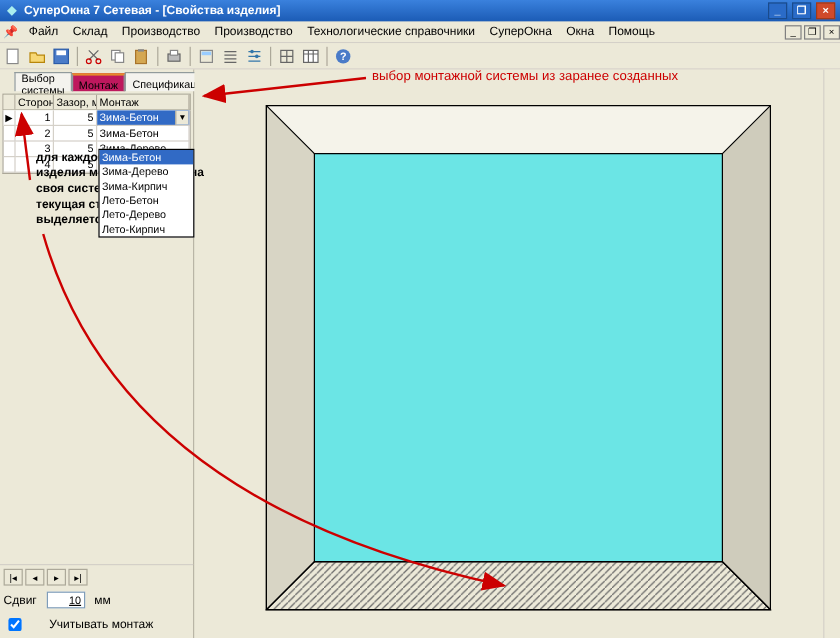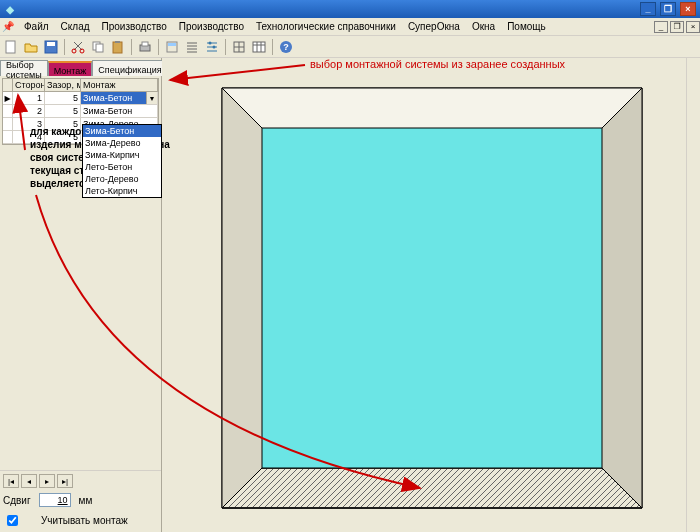--- a/index.html
+++ b/index.html
@@ -19,21 +19,21 @@
   .menubar .mdiicon { width: 14px; height: 12px; border: 1px solid #808080; margin-left: 2px; background: #ece9d8; cursor: pointer; display: inline-flex; align-items: center; justify-content: center; font-size: 8px; }
 
   .toolbar { height: 22px; background: #ece9d8; border-bottom: 1px solid #d4d0c8; display: flex; align-items: center; padding: 0 2px; gap: 2px; }
   .tbtn { width: 18px; height: 18px; border: 1px solid transparent; display: inline-flex; align-items: center; justify-content: center; cursor: pointer; }
   .tsep { width: 1px; height: 16px; background: #aca899; margin: 0 2px; }
 
   .workarea { position: absolute; top: 58px; left: 0; right: 0; bottom: 0; display: flex; }
 
   .leftpanel { width: 162px; background: #ece9d8; display: flex; flex-direction: column; border-right: 1px solid #aca899; }
 
-  .tabs { height: 18px; display: flex; align-items: flex-end; padding-left: 0; gap: 0; background: #ece9d8; }
+  .tabs { height: 18px; display: flex; align-items: flex-end; padding-left: 12px; gap: 0; background: #ece9d8; }
   .tab { height: 16px; padding: 2px 5px 0 5px; border: 1px solid #919b9c; border-bottom: none; background: #f4f3ee; font-size: 9px; cursor: pointer; display: flex; align-items: center; }
   .tab.active { background: #be185d; border-top: 2px solid #e68b2c; height: 15px; position: relative; z-index: 2; }
 
   .gridwrap { margin: 2px; }
   .grid-head { display: flex; background: #ece9d8; border: 1px solid #aca899; }
   .grid-head .gh { border-right: 1px solid #aca899; padding: 1px 2px; font-size: 9px; background: #ece9d8; overflow: hidden; white-space: nowrap; }
   .gh1 { width: 10px; } .gh2 { width: 32px; } .gh3 { width: 36px; } .gh4 { flex: 1; }
 
   .grid-body { border-left: 1px solid #aca899; border-right: 1px solid #aca899; border-bottom: 1px solid #aca899; background: #fff; }
   .gr { display: flex; height: 13px; }
@@ -65,20 +65,21 @@
   .annot1 { position: absolute; left: 310px; top: 58px; color: #c00; font-weight: normal; font-size: 11px; }
   .annot2 { position: absolute; left: 30px; top: 125px; width: 140px; color: #000; font-weight: bold; font-size: 10px; line-height: 1.3; z-index: 5; }
 
   svg { display: block; }
 </style>
 </head>
 <body>
 
 <div class="titlebar">
   <span class="logoicon">◆</span>
+  <span>СуперОкна 7 Сетевая - [Свойства изделия]</span>
   <span class="spacer"></span>
   <span class="winbtn">_</span>
   <span class="winbtn">❐</span>
   <span class="winbtn close">×</span>
 </div>
 
 <div class="menubar">
   <span class="pin">📌</span>
   <span class="mitem">Файл</span>
   <span class="mitem">Склад</span>

